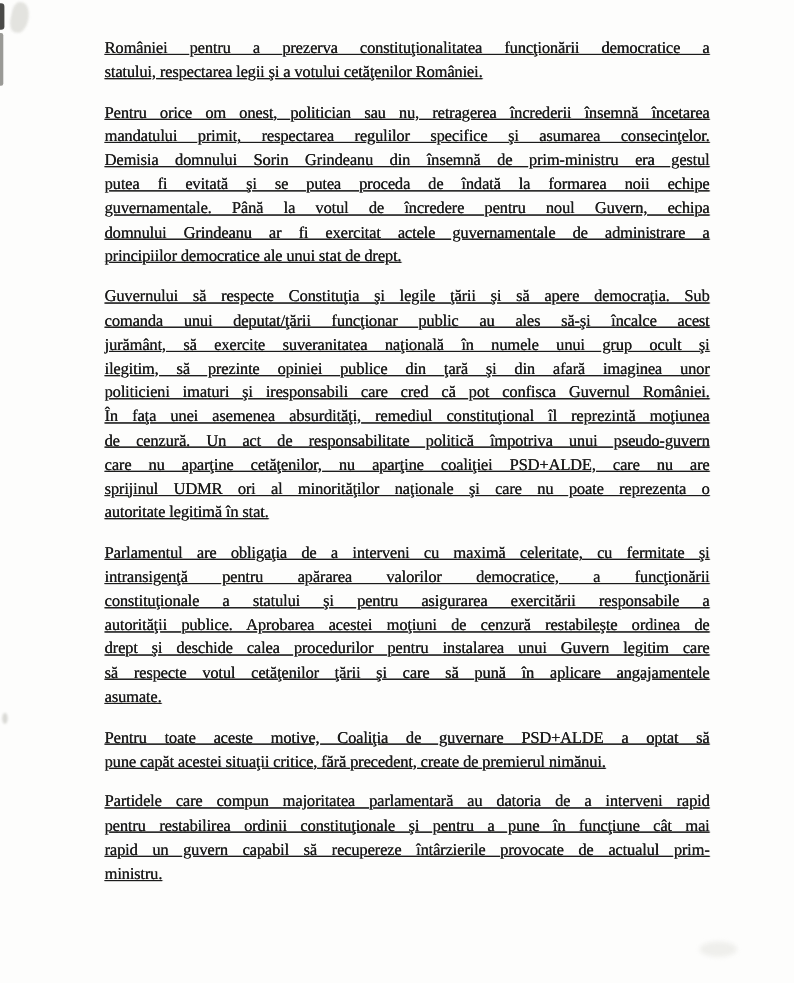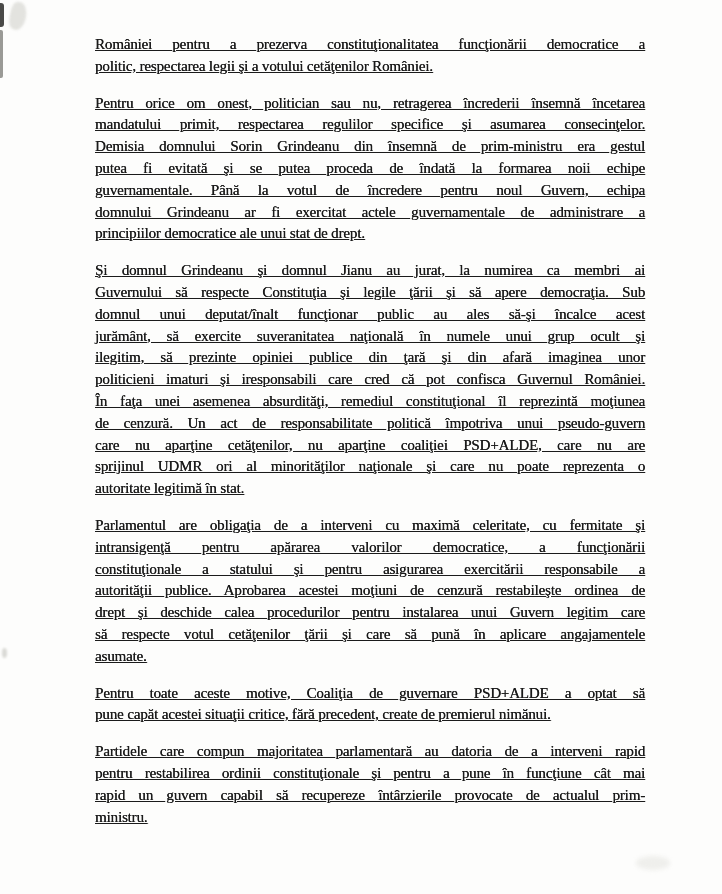--- a/index.html
+++ b/index.html
@@ -84,35 +84,34 @@
 <div class="page">
   <div class="artifact artifact-edge-top"></div>
   <div class="artifact artifact-edge-mid"></div>
   <div class="artifact artifact-smudge-topleft"></div>
   <div class="artifact artifact-dot-left"></div>
   <div class="artifact artifact-smudge-bottom"></div>
 
   <div class="textblock" style="color: rgb(27, 27, 27);">
       <div class="para">
         <div class="line">României pentru a prezerva constituţionalitatea funcţionării democratice a</div>
-        <div class="line last">politic, respectarea legii şi a votului cetăţenilor României.</div>
+        <div class="line last">statului, respectarea legii şi a votului cetăţenilor României.</div>
       </div>
       <div class="para">
         <div class="line">Pentru orice om onest, politician sau nu, retragerea încrederii însemnă încetarea</div>
         <div class="line">mandatului primit, respectarea regulilor specifice şi asumarea consecinţelor.</div>
         <div class="line">Demisia domnului Sorin Grindeanu din însemnă de prim-ministru era gestul</div>
         <div class="line">putea fi evitată şi se putea proceda de îndată la formarea noii echipe</div>
         <div class="line">guvernamentale. Până la votul de încredere pentru noul Guvern, echipa</div>
         <div class="line">domnului Grindeanu ar fi exercitat actele guvernamentale de administrare a</div>
         <div class="line last">principiilor democratice ale unui stat de drept.</div>
       </div>
       <div class="para">
-        <div class="line">Şi domnul Grindeanu şi domnul Jianu au jurat, la numirea ca membri ai</div>
         <div class="line">Guvernului să respecte Constituţia şi legile ţării şi să apere democraţia. Sub</div>
-        <div class="line">domnul unui deputat/înalt funcţionar public au ales să-şi încalce acest</div>
+        <div class="line">comanda unui deputat/ţării funcţionar public au ales să-şi încalce acest</div>
         <div class="line">jurământ, să exercite suveranitatea naţională în numele unui grup ocult şi</div>
         <div class="line">ilegitim, să prezinte opiniei publice din ţară şi din afară imaginea unor</div>
         <div class="line">politicieni imaturi şi iresponsabili care cred că pot confisca Guvernul României.</div>
         <div class="line">În faţa unei asemenea absurdităţi, remediul constituţional îl reprezintă moţiunea</div>
         <div class="line">de cenzură. Un act de responsabilitate politică împotriva unui pseudo-guvern</div>
         <div class="line">care nu aparţine cetăţenilor, nu aparţine coaliţiei PSD+ALDE, care nu are</div>
         <div class="line">sprijinul UDMR ori al minorităţilor naţionale şi care nu poate reprezenta o</div>
         <div class="line last">autoritate legitimă în stat.</div>
       </div>
       <div class="para">

